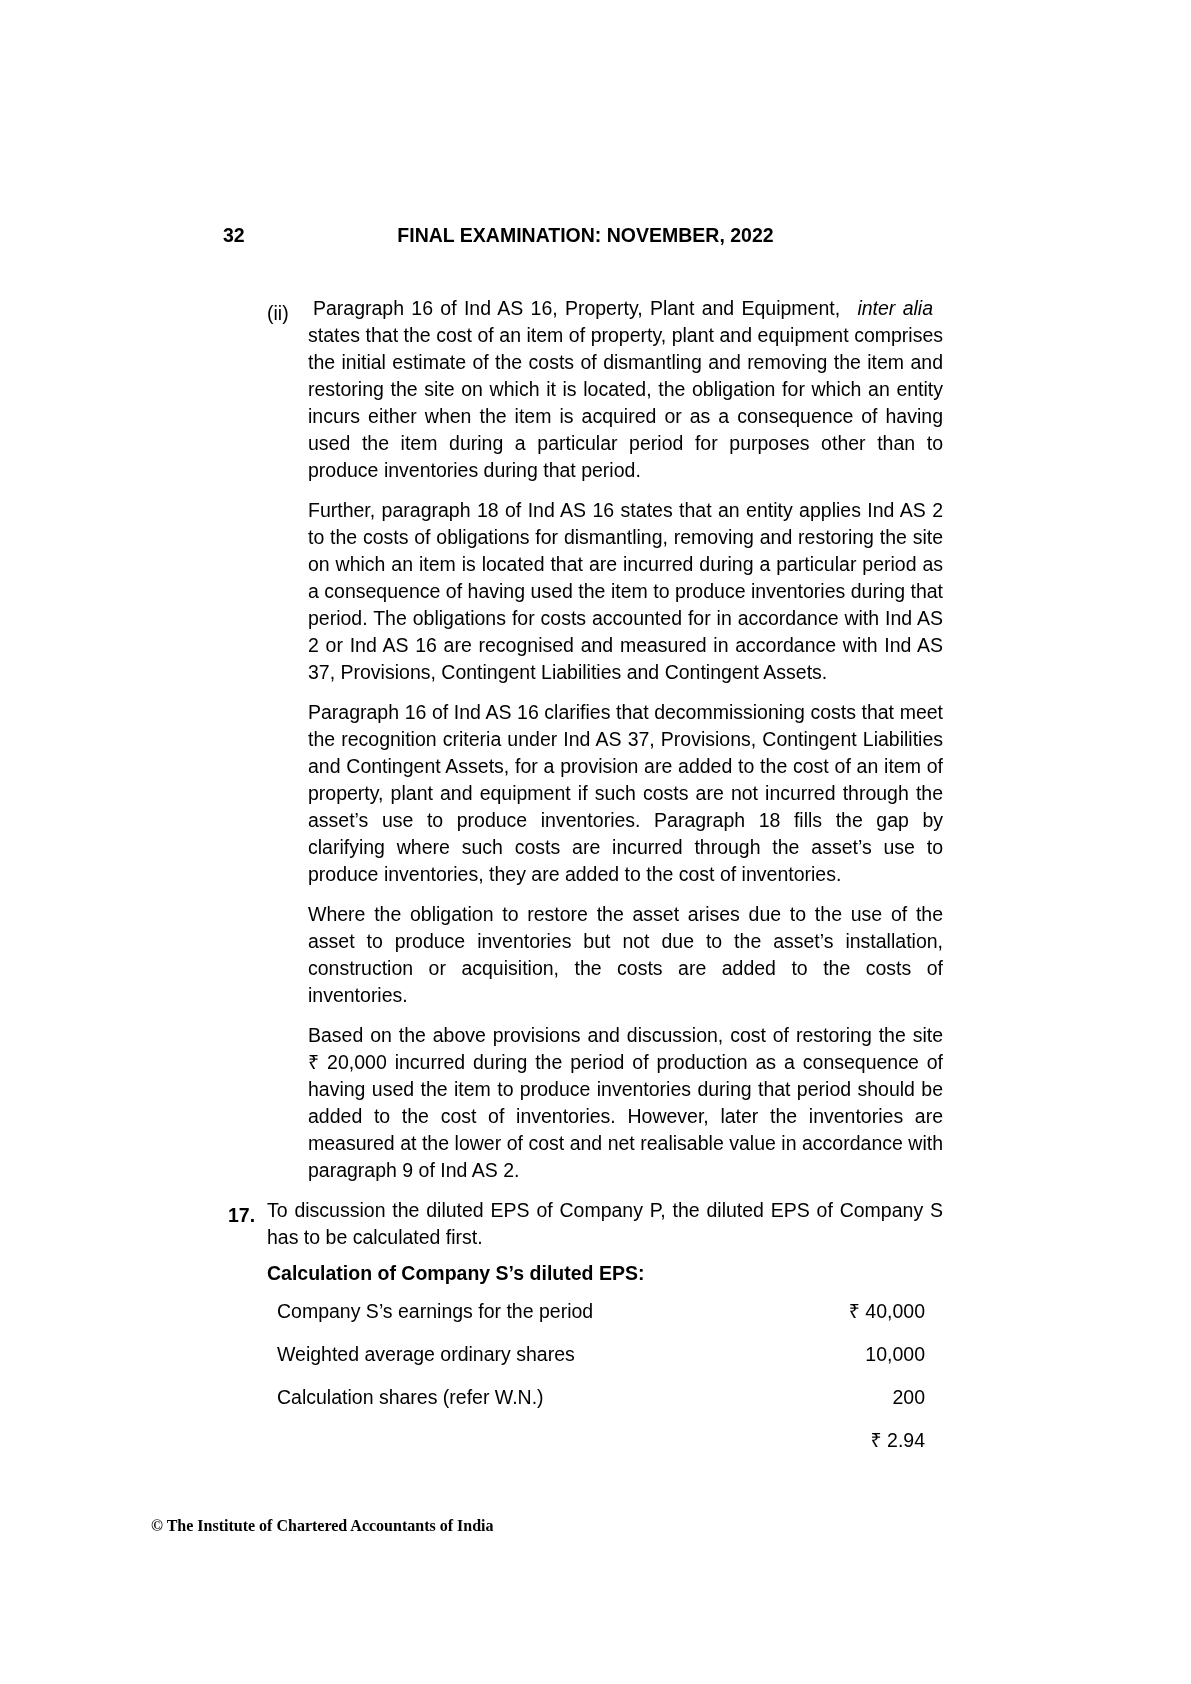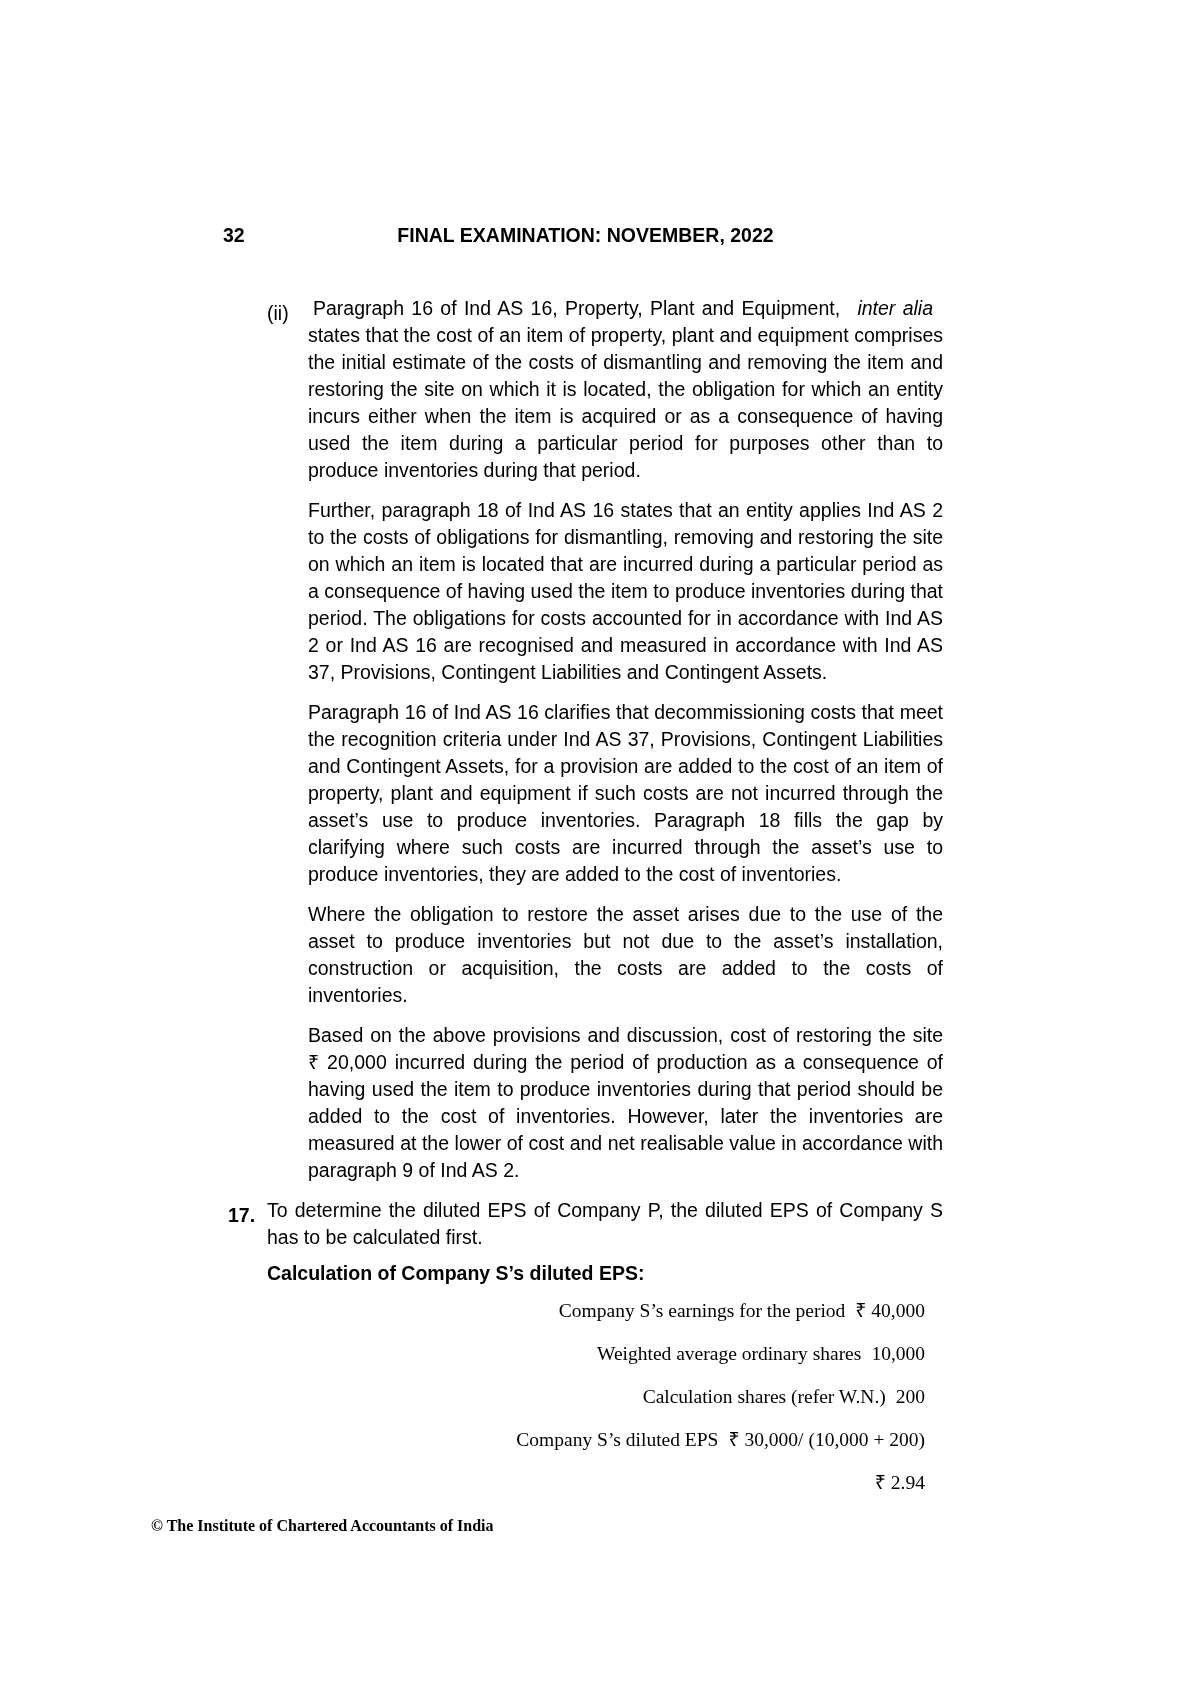--- a/index.html
+++ b/index.html
@@ -70,23 +70,22 @@
     margin-bottom: 8px;
   }
 
   .calc-heading {
     font-weight: bold;
     margin-top: 6px;
     line-height: 28px;
   }
   .calc-row {
     display: flex;
-    justify-content: flex-end;
+    justify-content: space-between;
     line-height: 28px;
-    font-family: Liberation Serif, serif;
   }
   .calc-row .label { text-align: left; }
   .calc-row .value { text-align: right; padding-right: 8px; white-space: nowrap; }
 
   .footer {
     position: absolute;
     left: 136px;
     top: 1499px;
     font-family: "Liberation Serif", serif;
     font-weight: bold;
@@ -114,42 +113,38 @@
     <p class="para">Paragraph 16 of Ind AS 16 clarifies that decommissioning costs that meet the recognition criteria under Ind AS 37, Provisions, Contingent Liabilities and Contingent Assets, for a provision are added to the cost of an item of property, plant and equipment if such costs are not incurred through the asset’s use to produce inventories.  Paragraph 18 fills the gap by clarifying where such costs are incurred through the asset’s use to produce inventories, they are added to the cost of inventories.</p>
 
     <p class="para">Where the obligation to restore the asset arises due to the use of the asset to produce inventories but not due to the asset’s installation, construction or acquisition, the costs are added to the costs of inventories.</p>
 
     <p class="para">Based on the above provisions and discussion, cost of restoring the site ₹ 20,000 incurred during the period of production as a consequence of having used the item to produce inventories during that period should be added to the cost of inventories. However, later the inventories are measured at the lower of cost and net realisable value in accordance with paragraph 9 of Ind AS 2.</p>
   </div>
 
   <div class="item-17">
     <span class="marker">17.</span>
 
-    <p class="intro">To determine the diluted EPS of Company P, the diluted EPS of Company S has to be calculated first.</p>
+    <p class="intro">To discussion the diluted EPS of Company P, the diluted EPS of Company S has to be calculated first.</p>
 
     <div class="calc-heading">Calculation of Company S’s diluted EPS:</div>
 
     <div class="calc-table">
       <div class="calc-row">
         <span class="label">Company S’s earnings for the period</span>
         <span class="value">₹ 40,000</span>
       </div>
       <div class="calc-row">
         <span class="label">Weighted average ordinary shares</span>
         <span class="value">10,000</span>
       </div>
       <div class="calc-row">
         <span class="label">Calculation shares (refer W.N.)</span>
         <span class="value">200</span>
       </div>
       <div class="calc-row">
-        <span class="label">Company S’s diluted EPS</span>
-        <span class="value">₹ 30,000/ (10,000 + 200)</span>
-      </div>
-      <div class="calc-row">
         <span class="label"></span>
         <span class="value">₹ 2.94</span>
       </div>
     </div>
   </div>
 
 </div>
 
 <div class="footer">© The Institute of Chartered Accountants of India</div>
 

